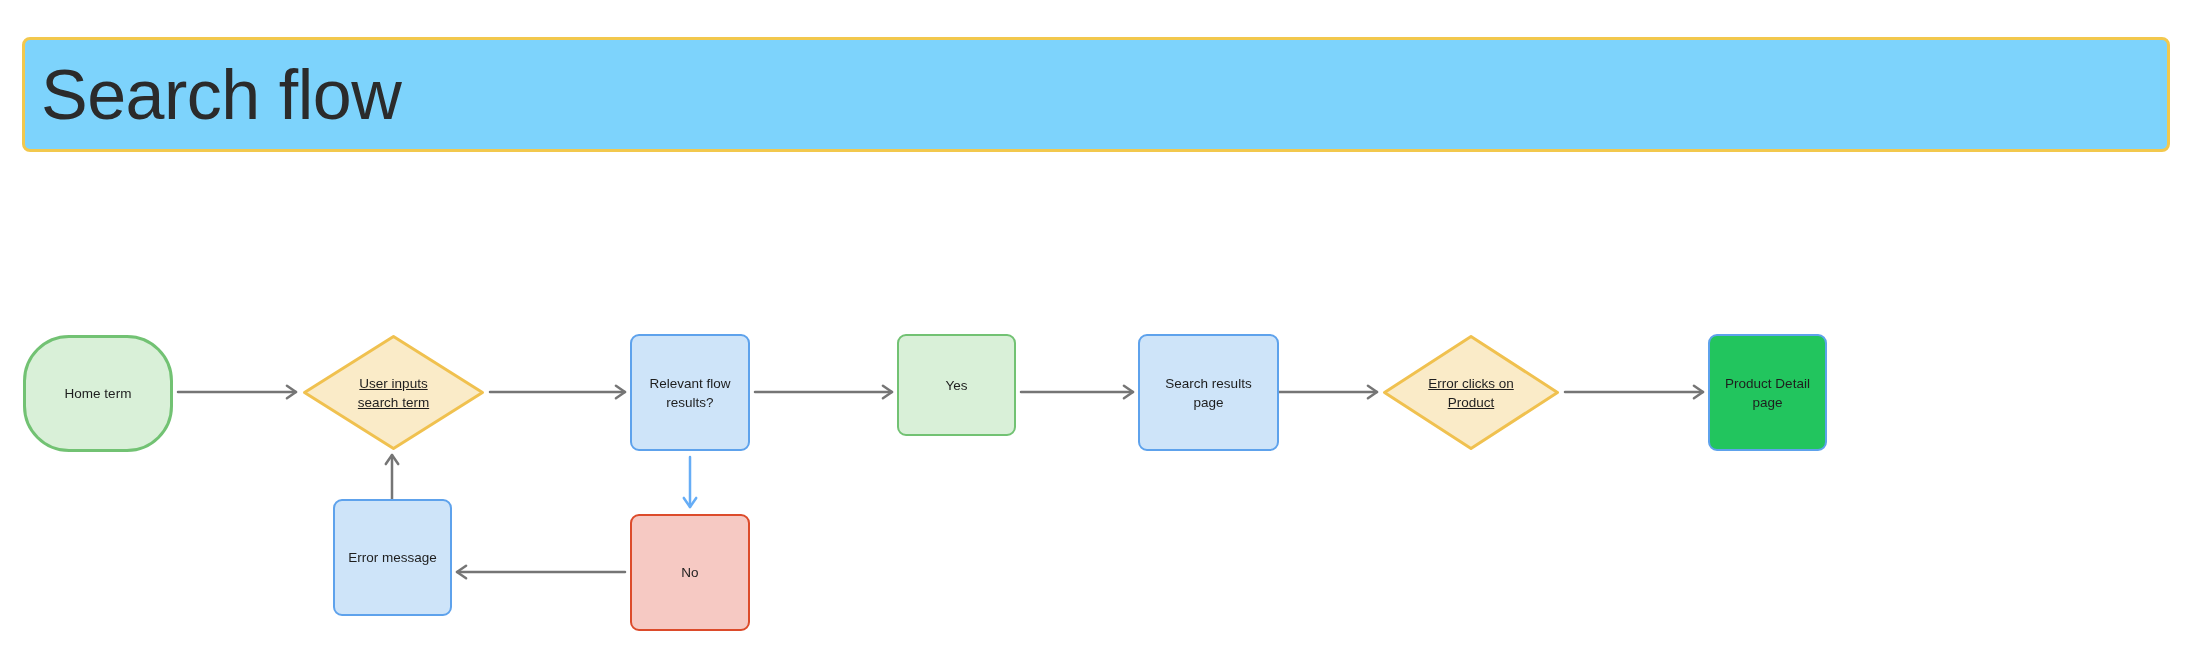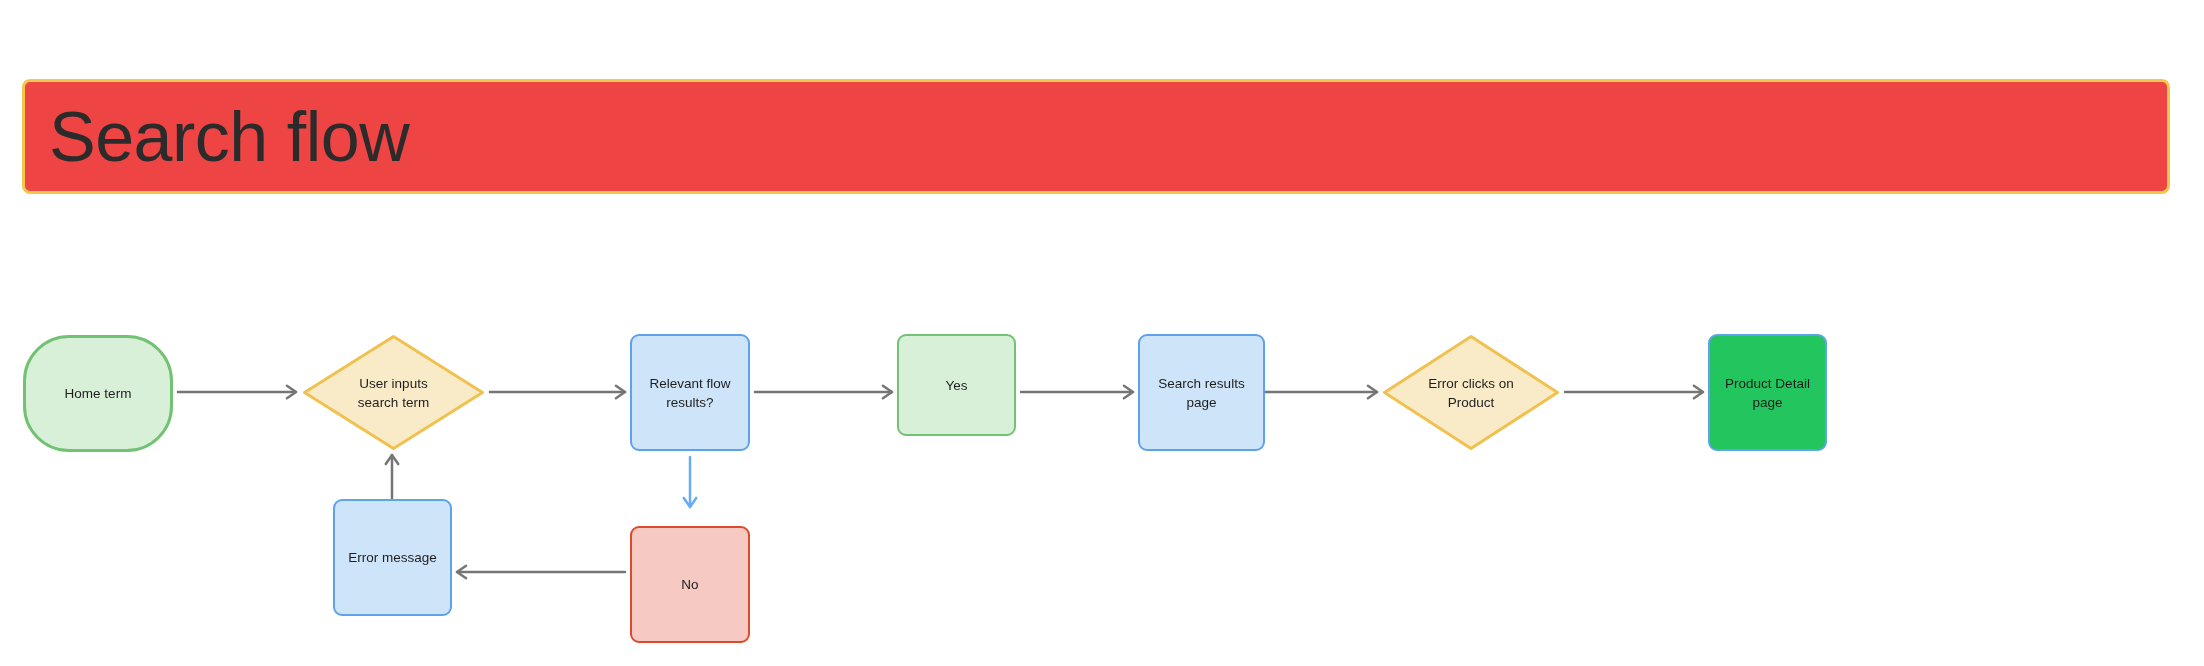--- a/index.html
+++ b/index.html
@@ -15,27 +15,26 @@
     background: #FFFFFF;
     overflow: hidden;
   }
   .banner {
     position: absolute;
     left: 22px;
     top: 37px;
     width: 2148px;
     height: 115px;
     box-sizing: border-box;
-    background: #ef4444;
+    background: #7dd3fc;
     border: 3px solid #F2C84D;
     border-radius: 8px;
     display: flex;
     align-items: center;
-    padding-left: 24px;
-    margin-top: 42px;
+    padding-left: 16px;
   }
   .banner-title {
     font-size: 70px;
     font-weight: 500;
     color: #2B2B2B;
     letter-spacing: -0.5px;
     white-space: nowrap;
   }
   #edges-layer {
     position: absolute;
@@ -67,20 +66,21 @@
     border-radius: 9px;
   }
   .node.terminator {
     border-style: solid;
     border-width: 3px;
     border-radius: 46px;
   }
   .node.diamond {
     border: none;
     background: transparent;
+    text-decoration: underline;
   }
   .node.diamond svg {
     position: absolute;
     left: 0;
     top: 0;
     z-index: 1;
   }
 </style>
 </head>
 <body>
@@ -138,35 +138,35 @@
         <span class="label">User inputs
 search term</span>
       </div>
       <div class="node rect" style="left: 630px; top: 334px; width: 120px; height: 117px; background: rgb(206, 228, 249); border-color: rgb(94, 162, 236);">
         <span class="label">Relevant flow
 results?</span>
       </div>
       <div class="node rect" style="left: 897px; top: 334px; width: 119px; height: 102px; background: rgb(217, 240, 216); border-color: rgb(114, 194, 115);">
         <span class="label">Yes</span>
       </div>
-      <div class="node rect" style="left: 1138px; top: 334px; width: 127px; height: 117px; background: rgb(206, 228, 249); border-color: rgb(94, 162, 236);">
+      <div class="node rect" style="left: 1138px; top: 334px; width: 141px; height: 117px; background: rgb(206, 228, 249); border-color: rgb(94, 162, 236);">
         <span class="label">Search results
 page</span>
       </div>
       <div class="node diamond" style="left: 1382px; top: 334px; width: 178px; height: 117px;">
         <svg width="178" height="117">
           <polygon points="89,2.5 175.5,58.5 89,114.5 2.5,58.5" fill="#FAEBC8" stroke="#F0C14F" stroke-width="3" stroke-linejoin="round"></polygon>
         </svg>
         <span class="label">Error clicks on
 Product</span>
       </div>
       <div class="node rect" style="left: 1708px; top: 334px; width: 119px; height: 117px; background: #22c55e; border-color: rgb(94, 162, 236);">
         <span class="label">Product Detail
 page</span>
       </div>
       <div class="node rect" style="left: 333px; top: 499px; width: 119px; height: 117px; background: rgb(206, 228, 249); border-color: rgb(94, 162, 236);">
         <span class="label">Error message</span>
       </div>
-      <div class="node rect" style="left: 630px; top: 526px; width: 120px; height: 117px; background: rgb(246, 201, 195); border-color: rgb(220, 75, 43);">
+      <div class="node rect" style="left: 630px; top: 514px; width: 120px; height: 117px; background: rgb(246, 201, 195); border-color: rgb(220, 75, 43);">
         <span class="label">No</span>
       </div>
     </div>
 </div>
 
 </body></html>

